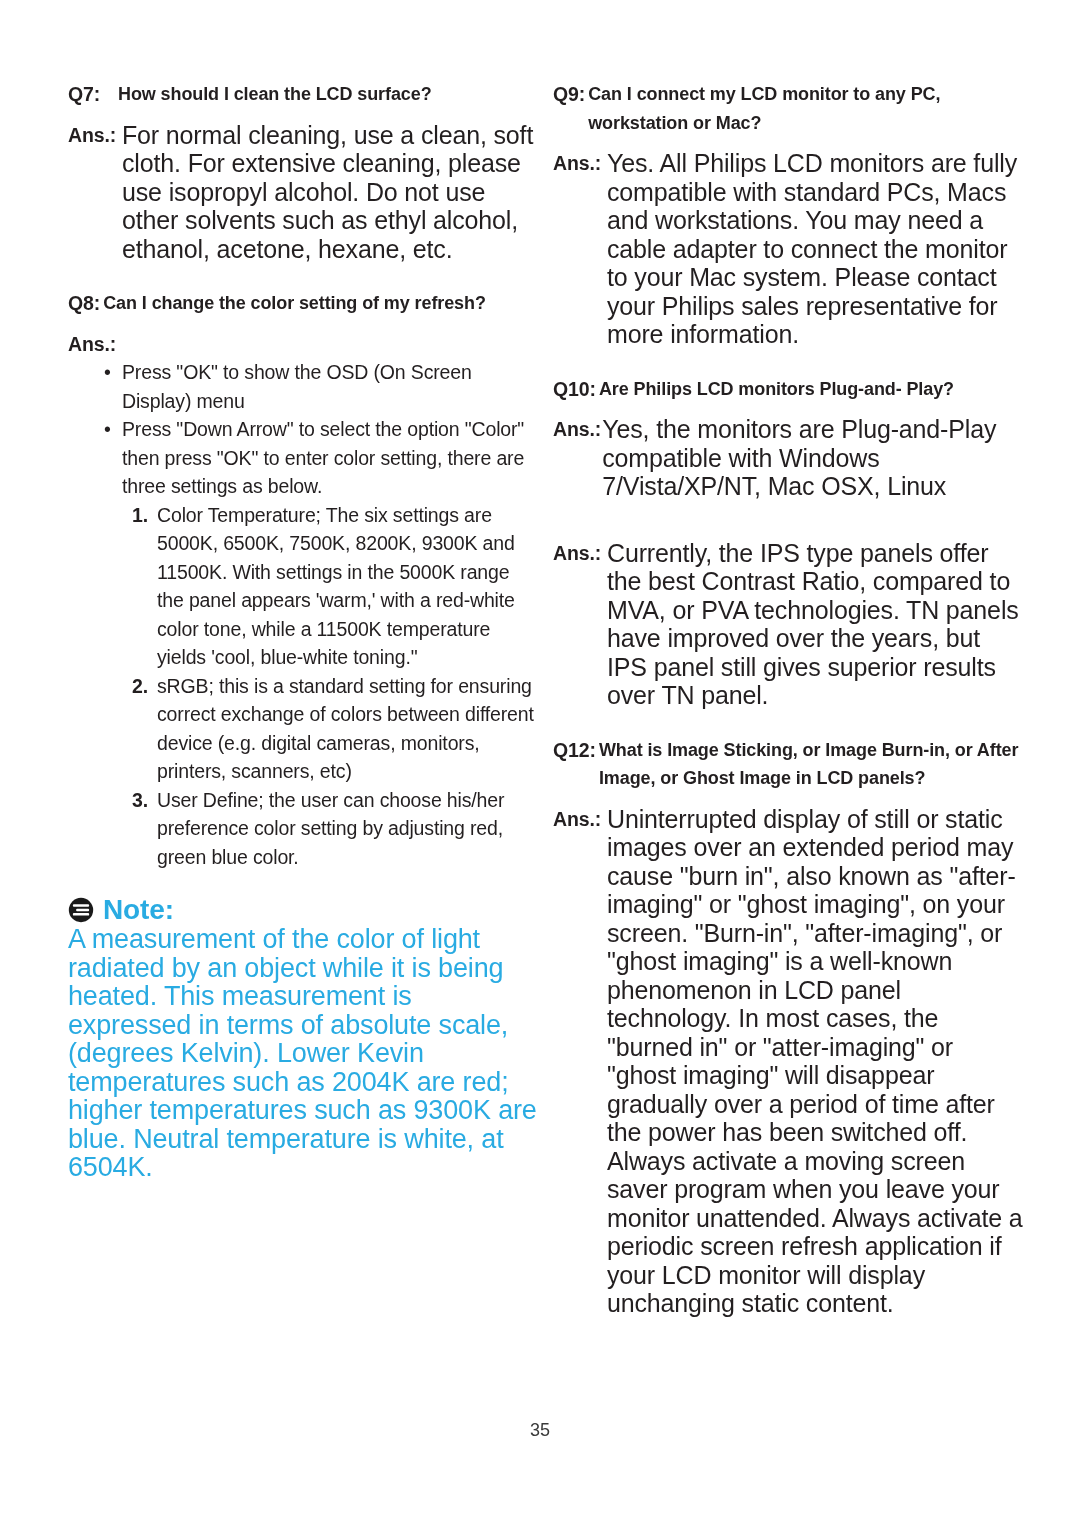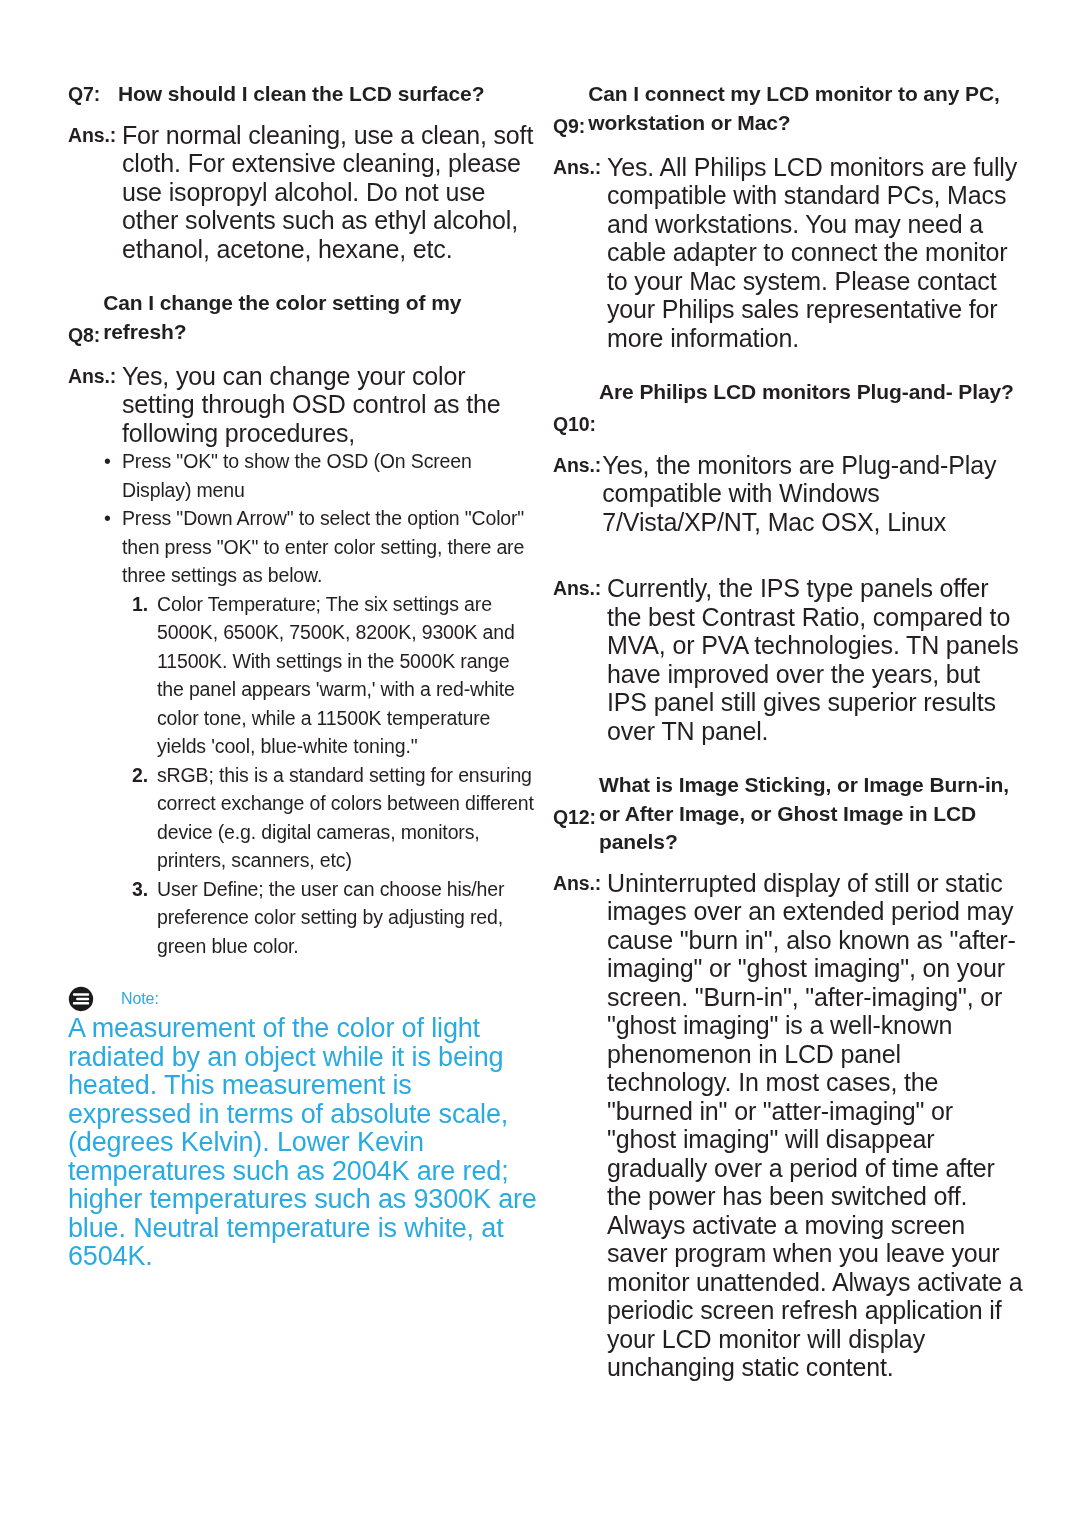--- a/index.html
+++ b/index.html
@@ -41,27 +41,27 @@
   }
   .label {
     font-weight: bold;
     font-size: 19.5px;
     line-height: 28.5px;
     letter-spacing: -0.1px;
     white-space: pre;
     flex: 0 0 auto;
   }
   .label-q      { min-width: 50px; }
-  .label-q-tight{ min-width: 0; padding-right: 3px; margin-top: 32px; }
+  .label-q-tight{ min-width: 0; padding-right: 3px; }
   .label-ans    { min-width: 54px; }
   .label-ans-tight { min-width: 0; padding-right: 1px; }
 
   .qtext {
     font-weight: bold;
-    font-size: 21px;
+    font-size: 18px;
     line-height: 28.5px;
     letter-spacing: -0.1px;
     flex: 1 1 auto;
   }
   .atext {
     font-weight: normal;
     font-size: 25px;
     line-height: 28.5px;
     letter-spacing: -0.15px;
     flex: 1 1 auto;
@@ -119,25 +119,24 @@
     gap: 9px;
     margin-bottom: 2px;
   }
   .note-icon {
     width: 26px;
     height: 26px;
     flex: 0 0 auto;
     display: block;
   }
   .note-title {
-    font-weight: normal;
-    font-size: 16px;
+    font-weight: bold;
+    font-size: 28px;
     line-height: 26px;
     letter-spacing: -0.1px;
-    margin-left: 18px;
   }
   .note-body {
     font-size: 27px;
     line-height: 28.5px;
     letter-spacing: -0.15px;
   }
 
   
   .page-number {
     position: absolute;
@@ -171,21 +170,20 @@
     </div>
 
     <div class="qa">
       <div class="qrow">
         <span class="label label-q-tight">Q8:</span>
         <span class="qtext">Can I change the color setting of my refresh?</span>
       </div>
       <div class="spacer-lg"></div>
       <div class="qrow">
         <span class="label label-ans">Ans.:</span>
-        <span class="atext">Yes, you can change your color setting through OSD control as the following procedures,</span>
       </div>
 
       <ul class="bullets">
         <li>Press "OK" to show the OSD (On Screen Display) menu</li>
         <li>Press "Down Arrow" to select the option "Color" then press "OK" to enter color setting, there are three settings as below.</li>
       </ul>
 
       <ol class="nums">
         <li>
           <span class="numlabel">1.</span>
@@ -256,13 +254,14 @@
         <span class="qtext">What is Image Sticking, or Image Burn-in, or After Image, or Ghost Image in LCD panels?</span>
       </div>
       <div class="spacer-lg"></div>
       <div class="qrow">
         <span class="label label-ans">Ans.:</span>
         <span class="atext">Uninterrupted display of still or static images over an extended period may cause "burn in", also known as "after-imaging" or "ghost imaging", on your screen. "Burn-in", "after-imaging", or "ghost imaging" is a well-known phenomenon in LCD panel technology. In most cases, the "burned in" or "atter-imaging" or "ghost imaging" will disappear gradually over a period of time after the power has been switched off. Always activate a moving screen saver program when you leave your monitor unattended. Always activate a periodic screen refresh application if your LCD monitor will display unchanging static content.</span>
       </div>
     </div>
   </div>
 
+  <div class="page-number">35</div>
 </div>
 
 </body></html>

